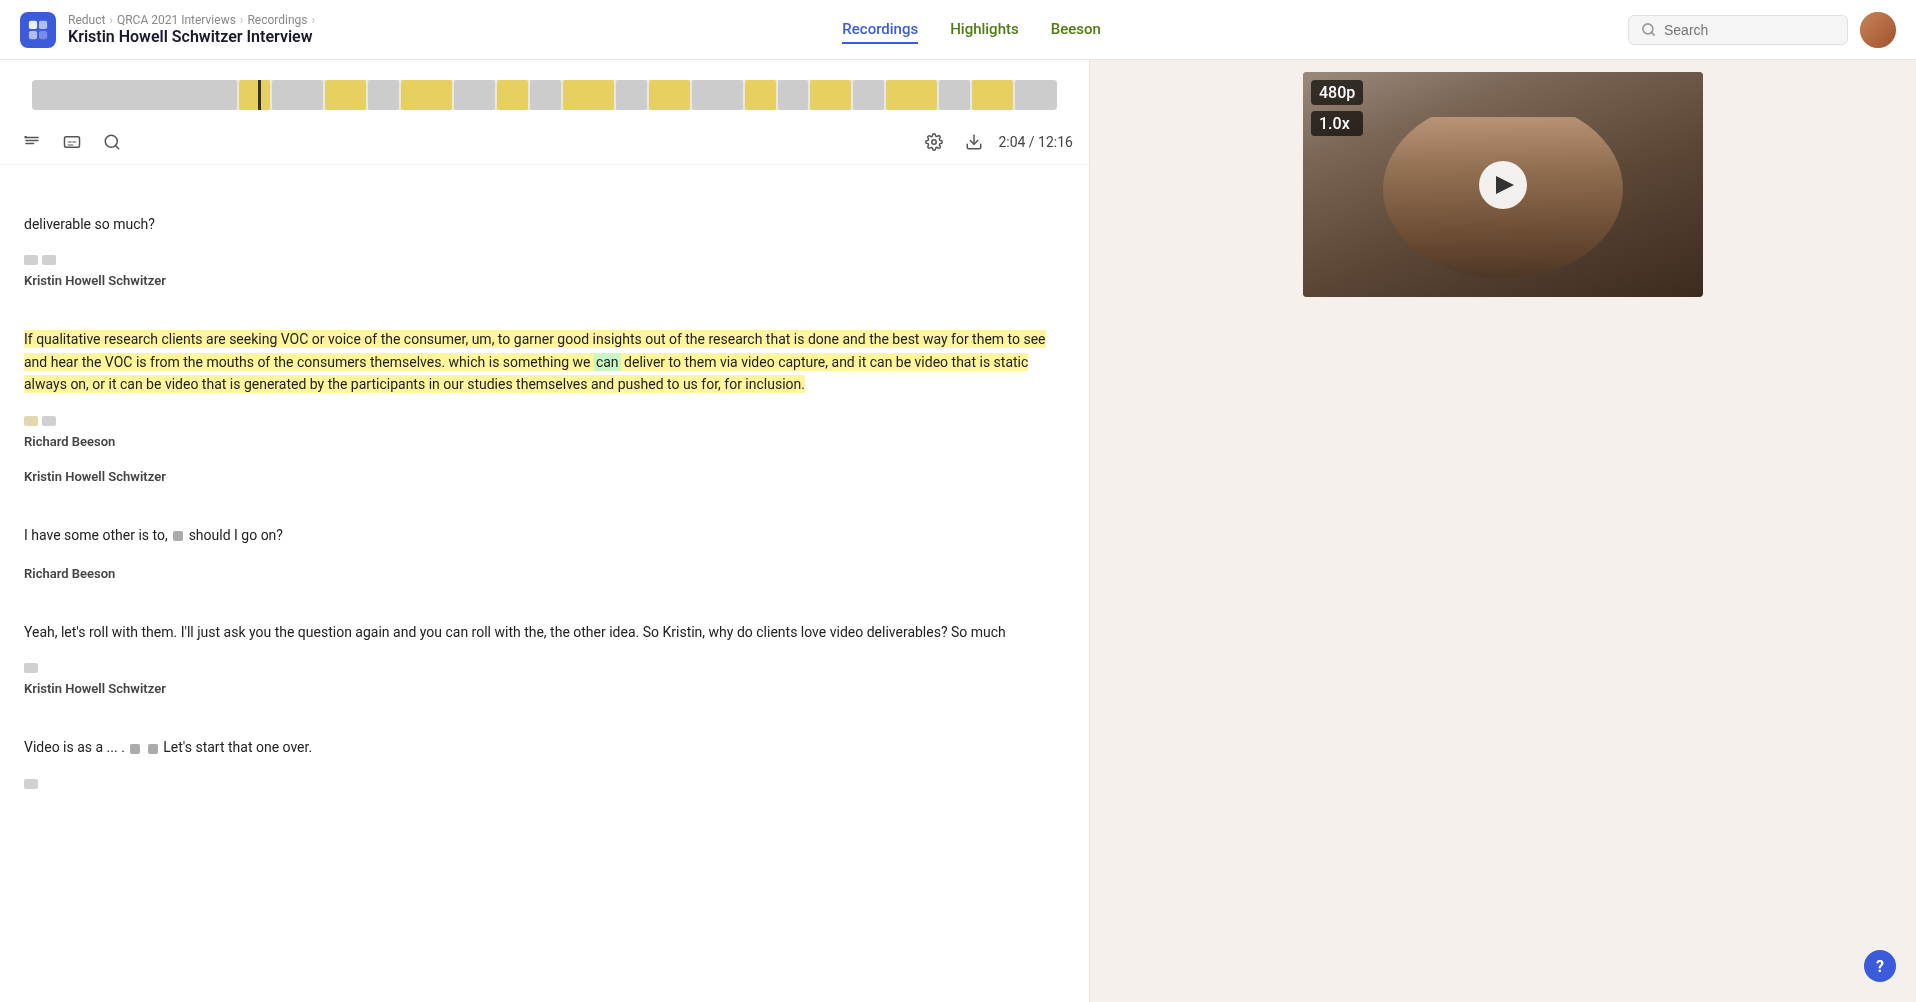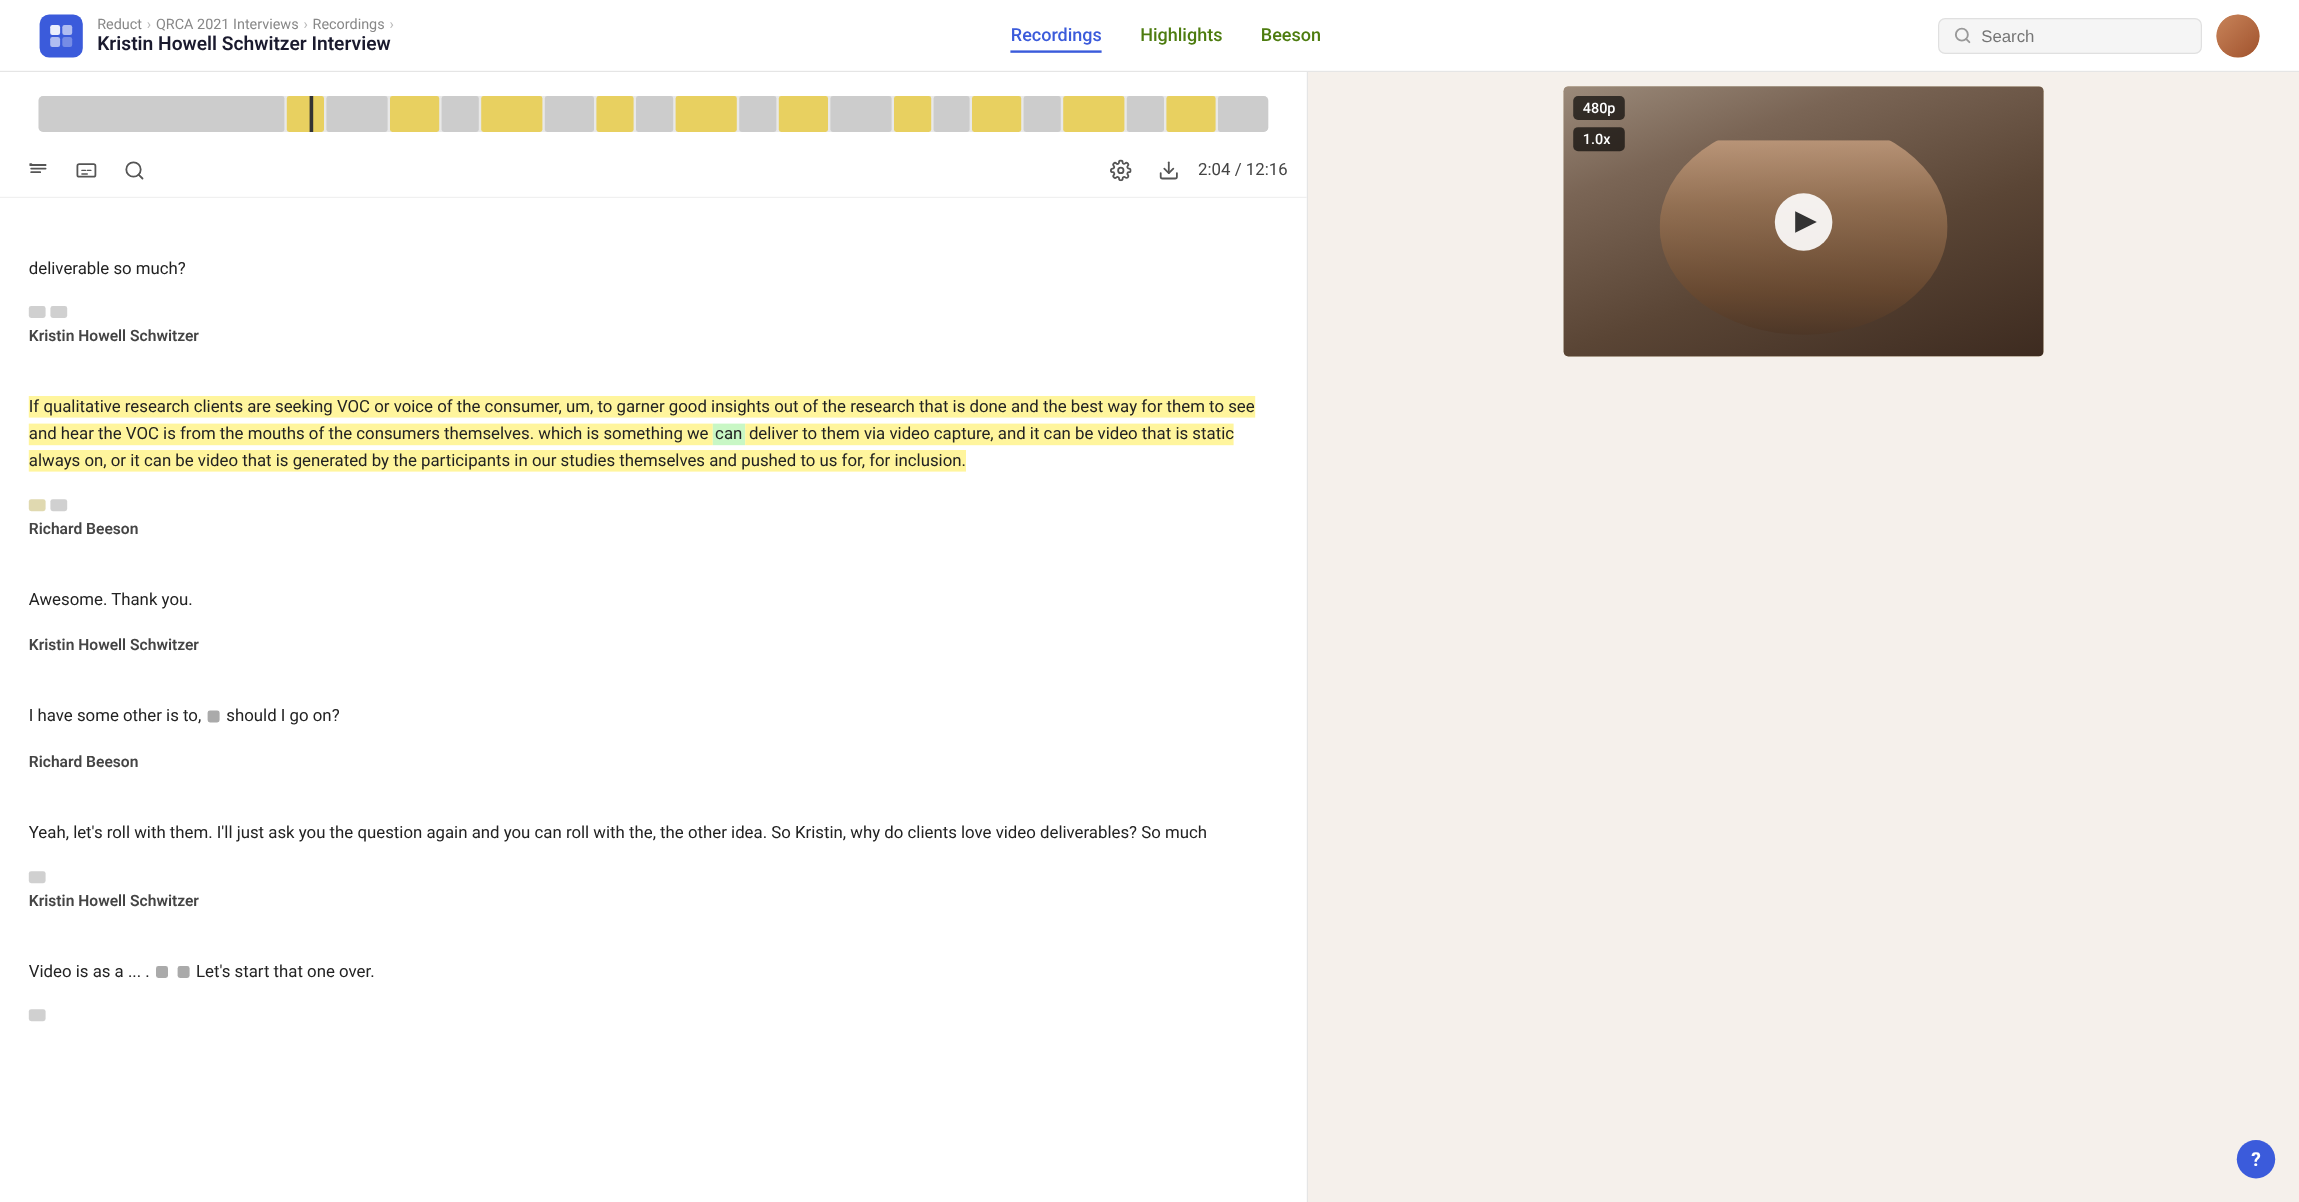--- a/index.html
+++ b/index.html
@@ -4,21 +4,21 @@
   <style>
     * { box-sizing: border-box; margin: 0; padding: 0; }
     body { font-family: -apple-system, BlinkMacSystemFont, 'Segoe UI', Roboto, sans-serif; background: #f5f0eb; height: 1002px; overflow: hidden; }
 
     
     .top-nav {
       display: flex;
       align-items: center;
       background: #fff;
       height: 60px;
-      padding: 0 33px;
+      padding: 0 20px;
       border-bottom: 1px solid #e5e5e5;
       position: relative;
       z-index: 10;
     }
     .nav-logo {
       width: 36px;
       height: 36px;
       background: #3b5bdb;
       border-radius: 8px;
       display: flex;
@@ -278,21 +278,21 @@
       top: 8px;
       left: 8px;
       display: flex;
       flex-direction: column;
       gap: 6px;
       z-index: 5;
     }
     .video-badge {
       background: rgba(0,0,0,0.65);
       color: #fff;
-      font-size: 12px;
+      font-size: 16px;
       font-weight: 500;
       padding: 3px 8px;
       border-radius: 4px;
       cursor: pointer;
     }
 
     
     .help-btn {
       position: absolute;
       bottom: 20px;
@@ -448,21 +448,20 @@
         </div>
       </div>
 
       <div class="speaker-sep">
         <div class="sep-block" style="background:#e0d9b0;"></div>
         <div class="sep-block grey"></div>
       </div>
 
       <div class="speaker-block">
         <div class="speaker-name">Richard Beeson</div>
-        <div class="speaker-text">Awesome. Thank you.</div>
       </div>
 
       <div class="speaker-block">
         <div class="speaker-name">Kristin Howell Schwitzer</div>
         <div class="speaker-text">
           I have some other is to, <span class="redacted-sm"></span> should I go on?
         </div>
       </div>
 
       <div class="speaker-block">

